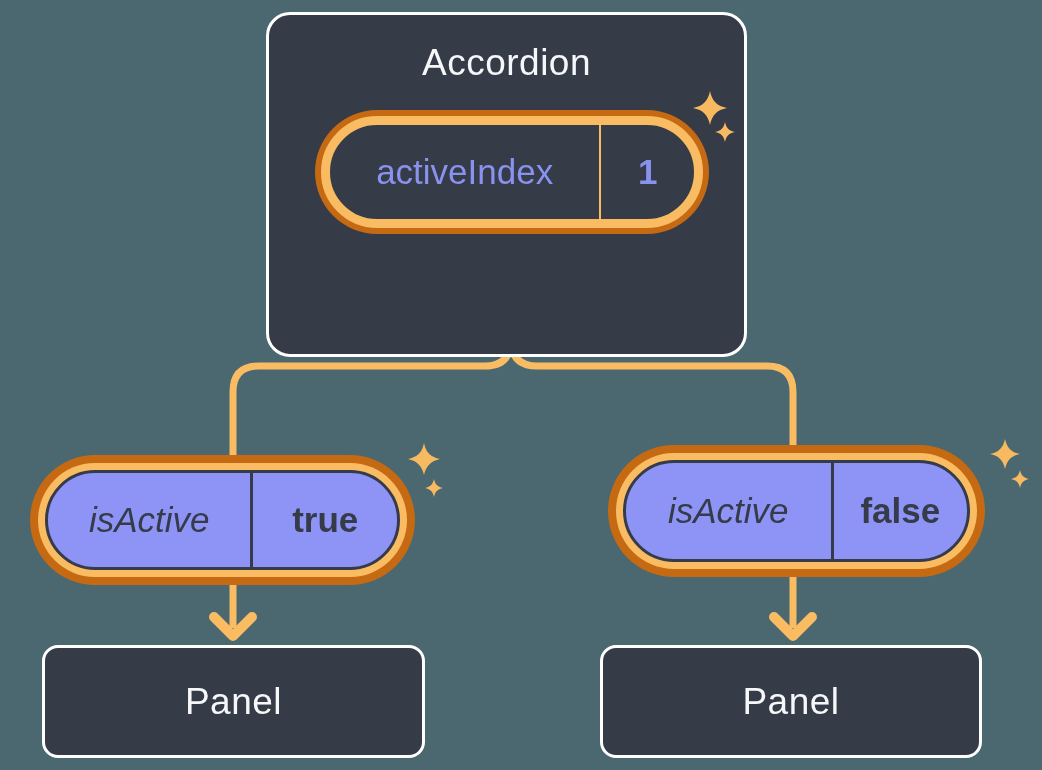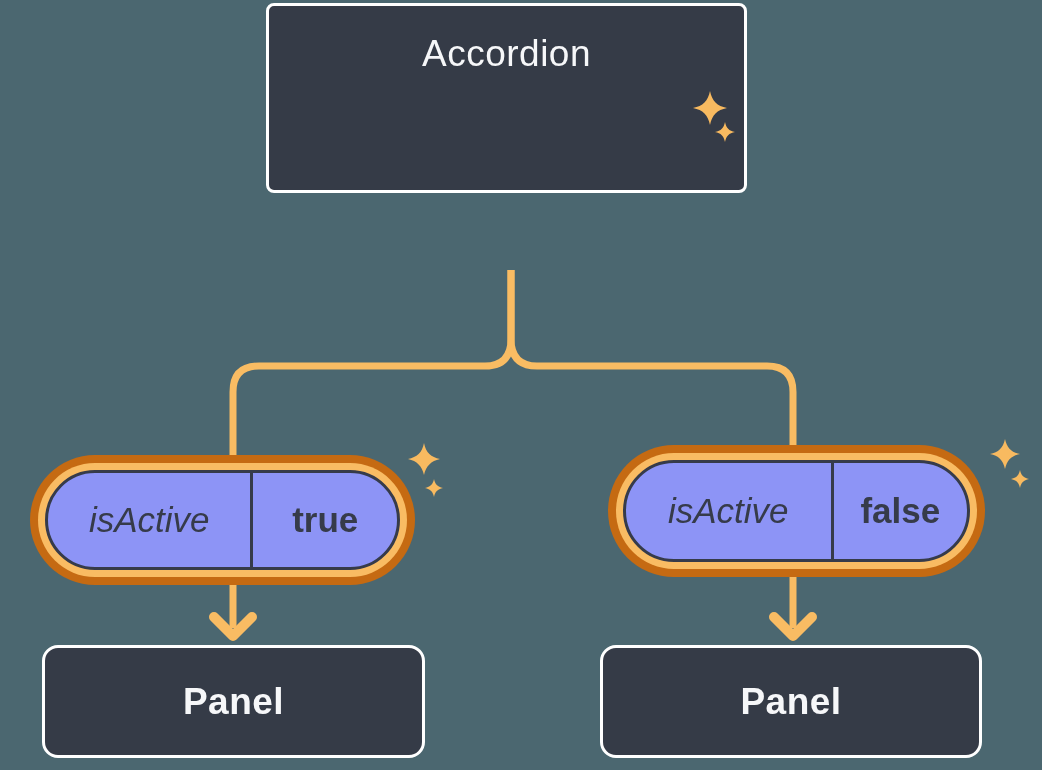--- a/index.html
+++ b/index.html
@@ -23,22 +23,22 @@
     overflow:hidden;
   }
   .connectors{position:absolute;left:0;top:0;z-index:1;}
   .card{
     position:absolute;
     background:var(--card-bg);
     border:3px solid var(--card-border);
     z-index:2;
   }
   .root-card{
-    left:266px;top:3px;width:481px;height:190px;
-    border-radius:8px;
+    left:266px;top:12px;width:481px;height:345px;
+    border-radius:24px;
   }
   .card-title{
     position:absolute;left:0;top:27px;width:100%;
     text-align:center;
     font-size:37px;font-weight:500;
     color:var(--text-light);
     letter-spacing:0.5px;
   }
   .pill{
     position:absolute;
@@ -76,21 +76,21 @@
   .divider-dark{background:var(--text-dark);width:3px;}
   .purple-text{color:var(--purple-text);}
   .dark-text{color:var(--text-dark);}
   .panel-card{
     border-radius:16px;
     display:flex;align-items:center;justify-content:center;
   }
   .panel-card-left{left:42px;top:645px;width:383px;height:113px;}
   .panel-card-right{left:600px;top:645px;width:382px;height:113px;}
   .panel-label{
-    font-size:37px;font-weight:700;color:var(--text-light);
+    font-size:37px;font-weight:400;color:var(--text-light);
     letter-spacing:0.5px;
   }
   .sparkles{position:absolute;z-index:3;}
   .sparkles-top{left:690px;top:88px;}
   .sparkles-left{left:404px;top:441px;}
   .sparkles-right{left:988px;top:436px;}
 </style>
 </head>
 <body>
 
@@ -100,20 +100,25 @@
     <g fill="none" stroke="#F9BC63">
       <path d="M511,270 L511,339 Q511,366 485,366 L259,366 Q233,366 233,392 L233,628" stroke-width="7"></path>
       <path d="M511,270 L511,339 Q511,366 537,366 L767,366 Q793,366 793,392 L793,628" stroke-width="7"></path>
       <path d="M214,617 L233,636 L252,617" stroke-width="10" stroke-linecap="round" stroke-linejoin="round"></path>
       <path d="M774,617 L793,636 L812,617" stroke-width="10" stroke-linecap="round" stroke-linejoin="round"></path>
     </g>
   </svg>
 
   <div class="card root-card">
     <div class="card-title">Accordion</div>
+    <div class="pill state-pill">
+      <span class="pill-label purple-text">activeIndex</span>
+      <span class="pill-divider divider-light"></span>
+      <span class="pill-value purple-text">1</span>
+    </div>
   </div>
 
   <svg class="sparkles sparkles-top" width="54" height="60" viewBox="0 0 54 60">
     <g fill="#F8BA60">
       <path d="M20,3 C22,13 27,18 37,20 C27,22 22,27 20,37 C18,27 13,22 3,20 C13,18 18,13 20,3 Z"></path>
       <path d="M35,34 C36.2,40 39,42.8 45,44 C39,45.2 36.2,48 35,54 C33.8,48 31,45.2 25,44 C31,42.8 33.8,40 35,34 Z"></path>
     </g>
   </svg>
 
   <div class="pill prop-pill prop-pill-left">

